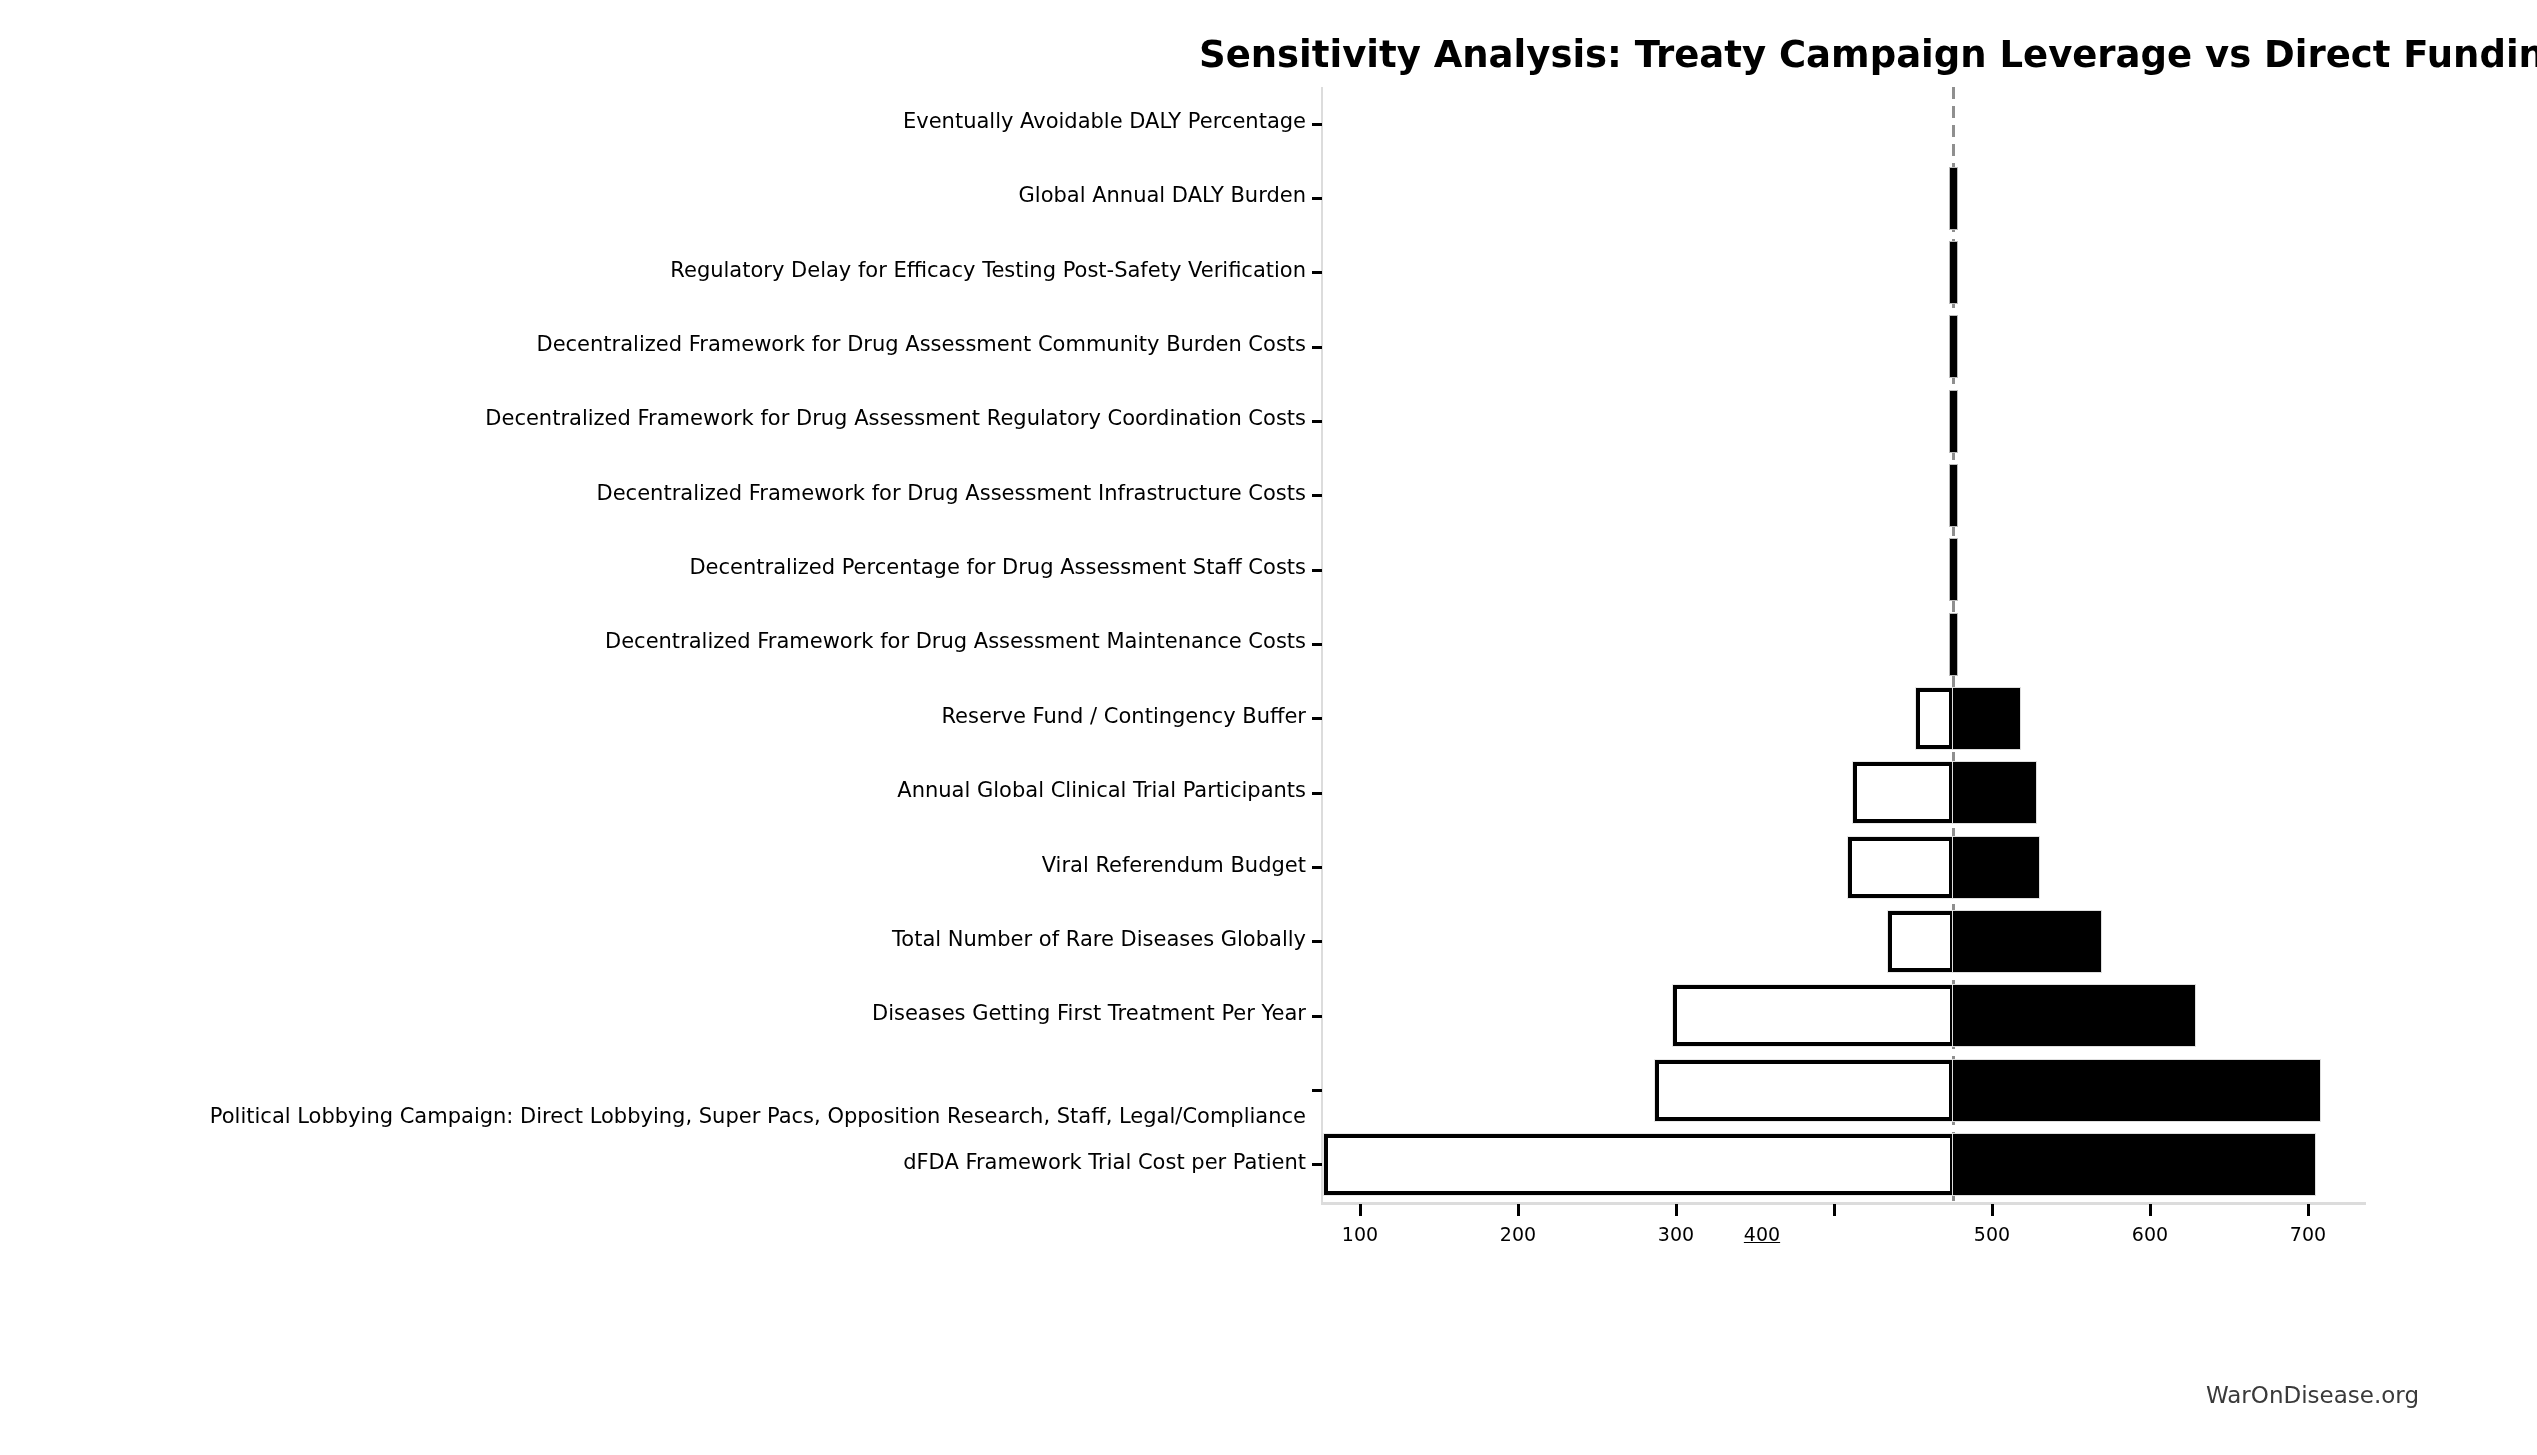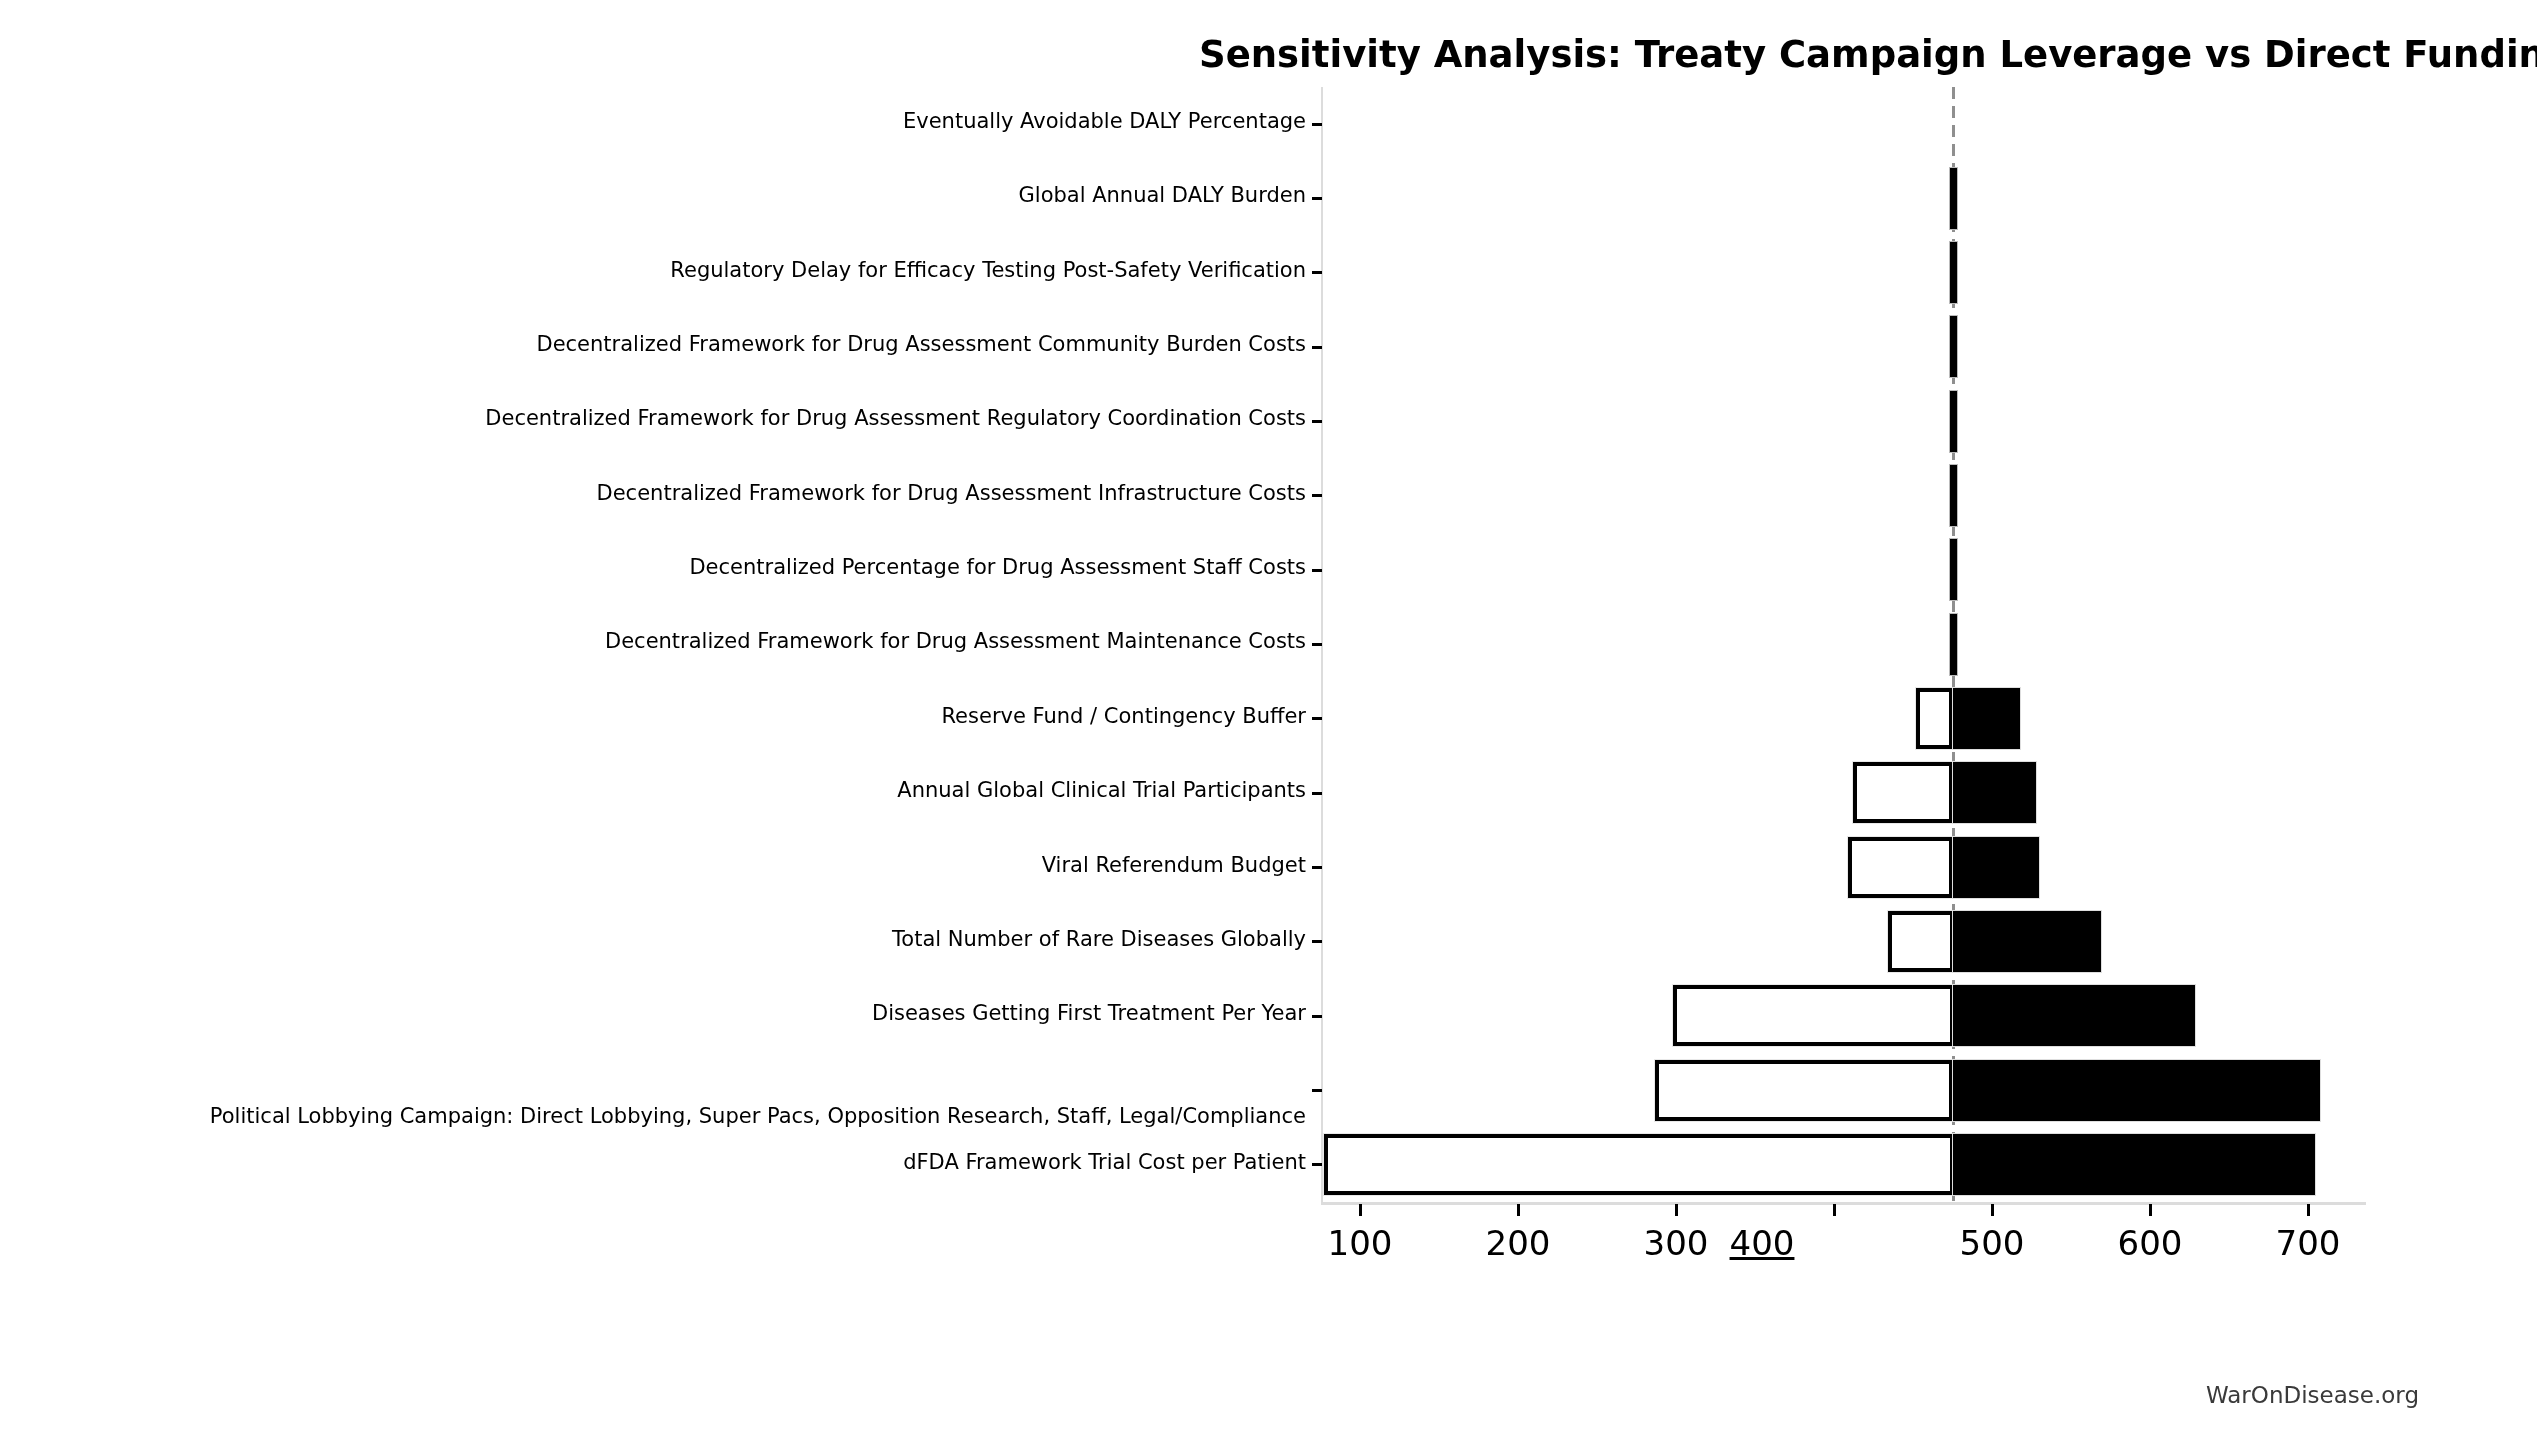--- a/index.html
+++ b/index.html
@@ -65,21 +65,21 @@
     top: 1204px;
     width: 2.5px;
     height: 12.3px;
     background: #000000;
   }
   .x-tick-label {
     position: absolute;
     top: 1223px;
     width: 98px;
     text-align: center;
-    font-size: 34px;
+    font-size: 19px;
     color: #000000;
   }
   .x-axis-title {
     position: absolute;
     left: 1322px;
     width: 1043px;
     top: 1285px;
     text-align: center;
     font-size: 28px;
     color: #000000;

